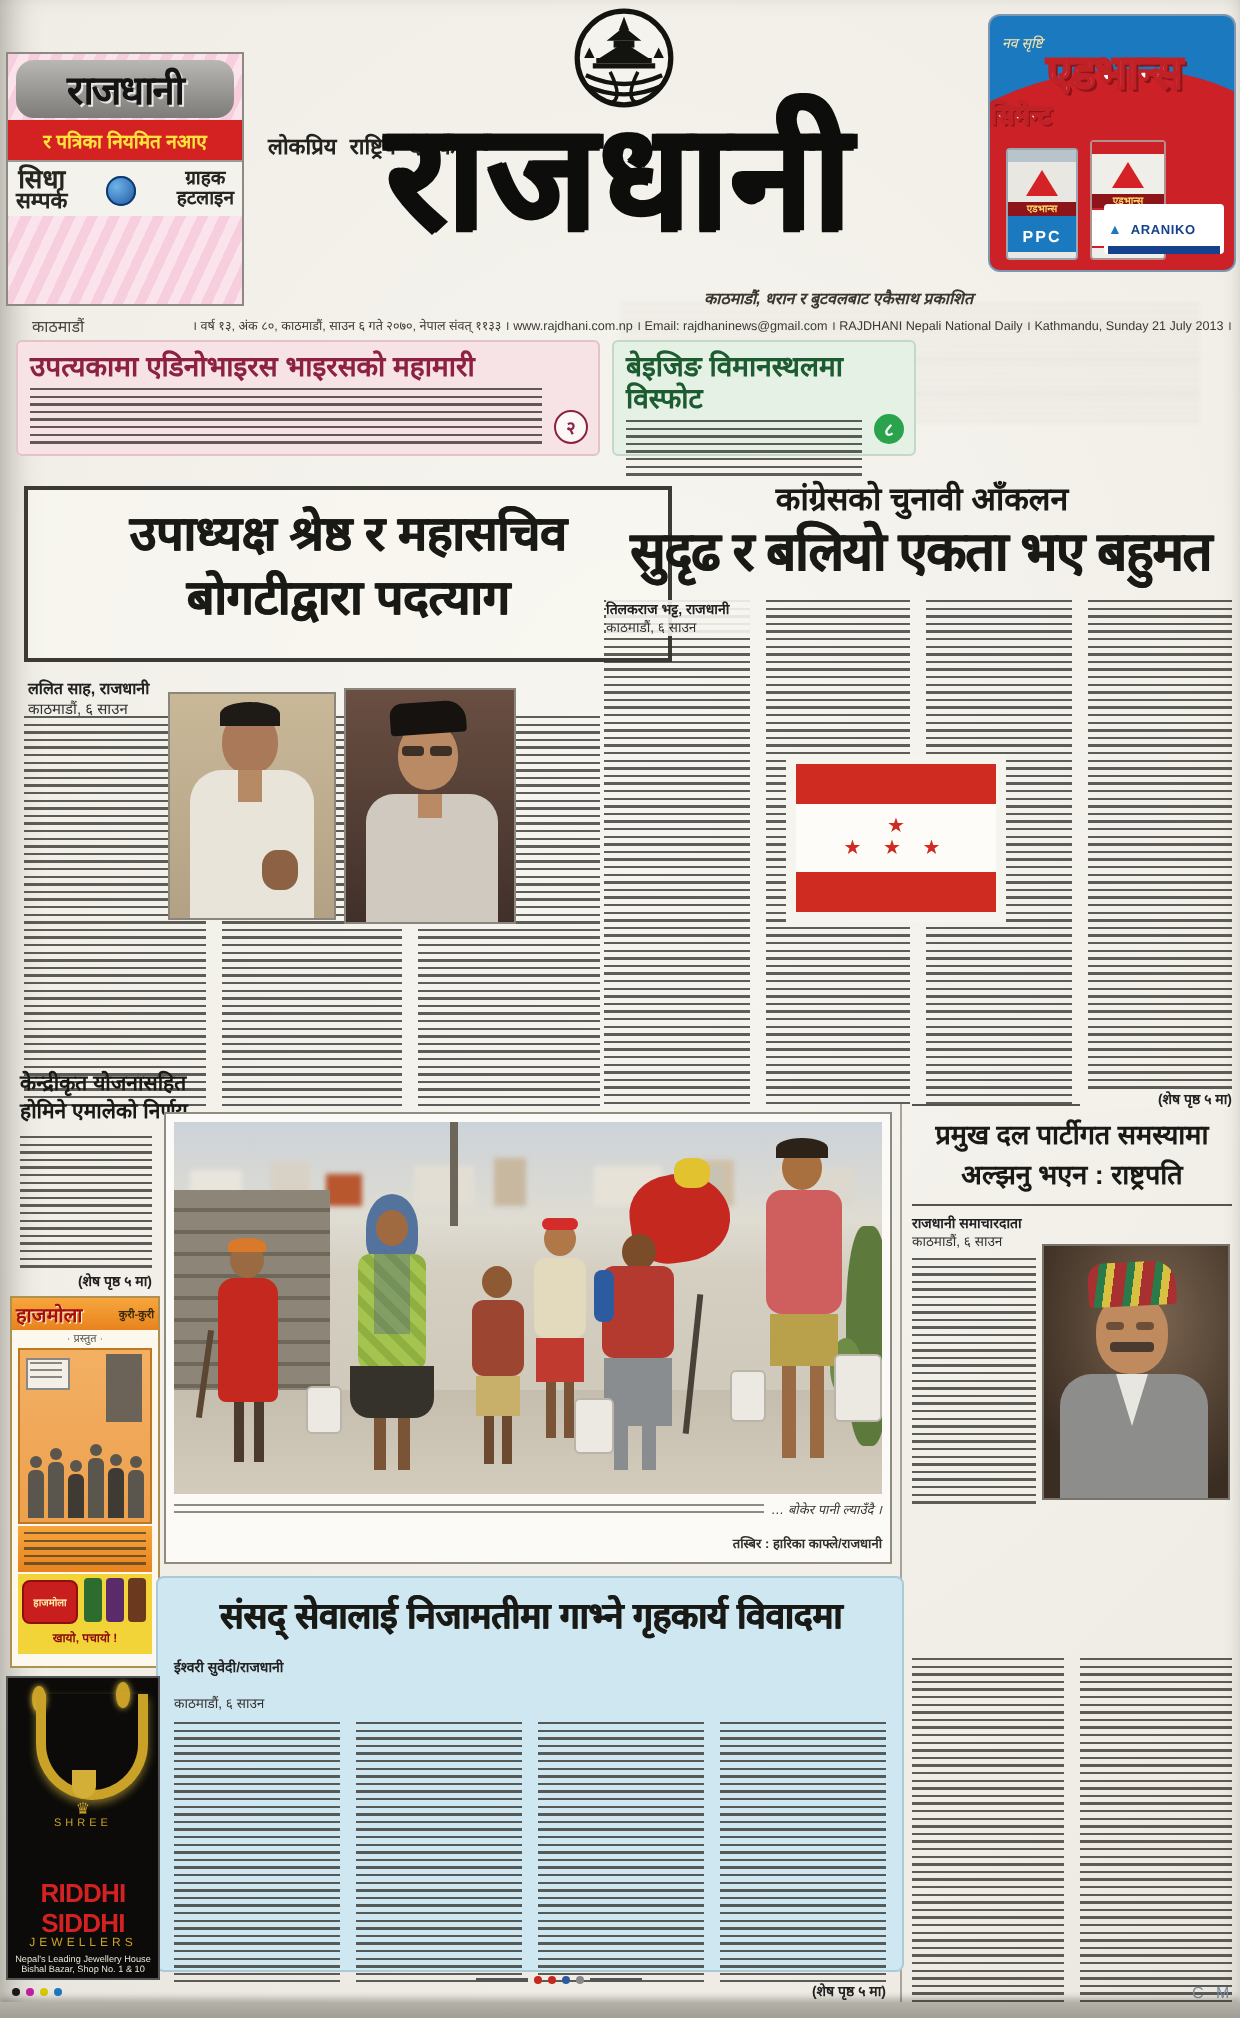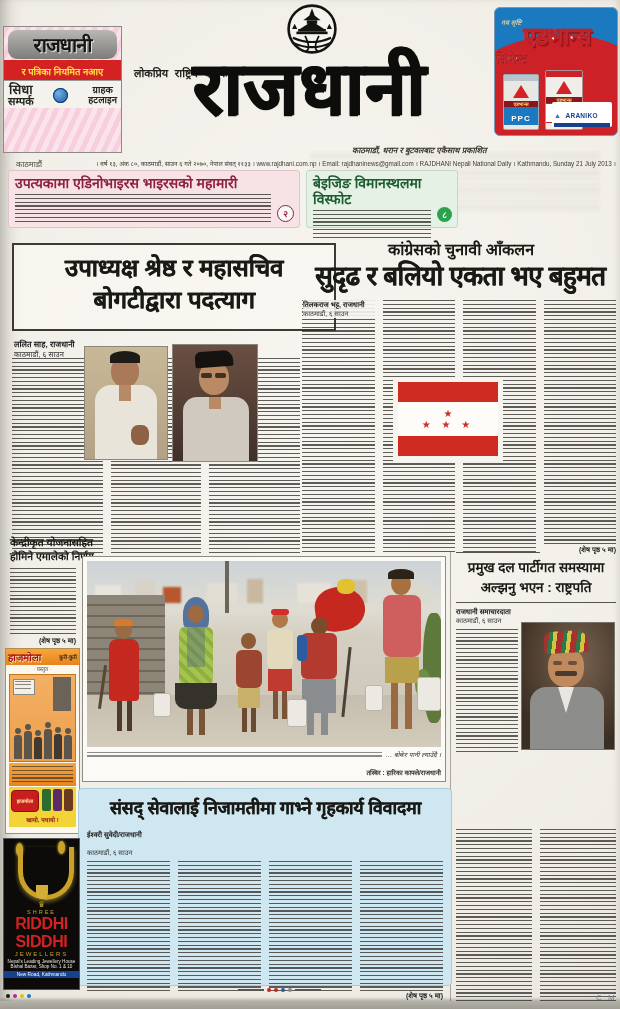--- a/index.html
+++ b/index.html
@@ -383,21 +383,21 @@
 
   <div class="abs" style="left:3px;top:838px;width:77px;height:152px;background:#0c0b09;border:1px solid #555;box-sizing:border-box;overflow:hidden;text-align:center;">
     <div style="position:relative;height:62px;">
       <div style="position:absolute;left:12px;top:4px;width:7px;height:13px;border-radius:50%;background:#c9a227;box-shadow:0 0 3px #e8c84a;"></div>
       <div style="position:absolute;right:14px;top:2px;width:7px;height:13px;border-radius:50%;background:#c9a227;box-shadow:0 0 3px #e8c84a;"></div>
       <div style="position:absolute;left:14px;top:8px;width:46px;height:48px;border:5px solid #c9a227;border-top:none;border-radius:0 0 30px 30px;box-shadow:0 2px 4px rgba(232,200,74,.5);"></div>
       <div style="position:absolute;left:32px;top:46px;width:12px;height:14px;background:#d4af37;border-radius:0 0 6px 6px;"></div>
     </div>
     <div style="color:#c9a227;font-size:8px;line-height:1;">♛</div>
     <div style="font-size:5.5px;color:#c9a227;letter-spacing:2px;">SHREE</div>
-    <div style="font-size:16px;font-weight:900;color:#d42222;letter-spacing:-.4px;">RIDDHI SIDDHI</div>
+    <div style="font-size:13px;font-weight:900;color:#d42222;letter-spacing:-.4px;margin-top:24px;">RIDDHI SIDDHI</div>
     <div style="font-size:6px;color:#c9a227;letter-spacing:2px;">JEWELLERS</div>
     <div style="font-size:4.6px;color:#e8e4d8;margin-top:2px;">Nepal's Leading Jewellery House</div>
     <div style="font-size:4.6px;color:#e8e4d8;">Bishal Bazar, Shop No. 1 &amp; 10</div>
     <div style="font-size:4.8px;color:#fff;background:#16418d;margin-top:2px;padding:1px 0;">New Road, Kathmandu</div>
   </div>
 
   <div class="abs" style="left:6px;top:994px;display:flex;gap:3px;align-items:center;">
     <span style="width:4px;height:4px;border-radius:50%;background:#1a1a1a;display:inline-block;"></span>
     <span style="width:4px;height:4px;border-radius:50%;background:#c020a0;display:inline-block;"></span>
     <span style="width:4px;height:4px;border-radius:50%;background:#d8c800;display:inline-block;"></span>

